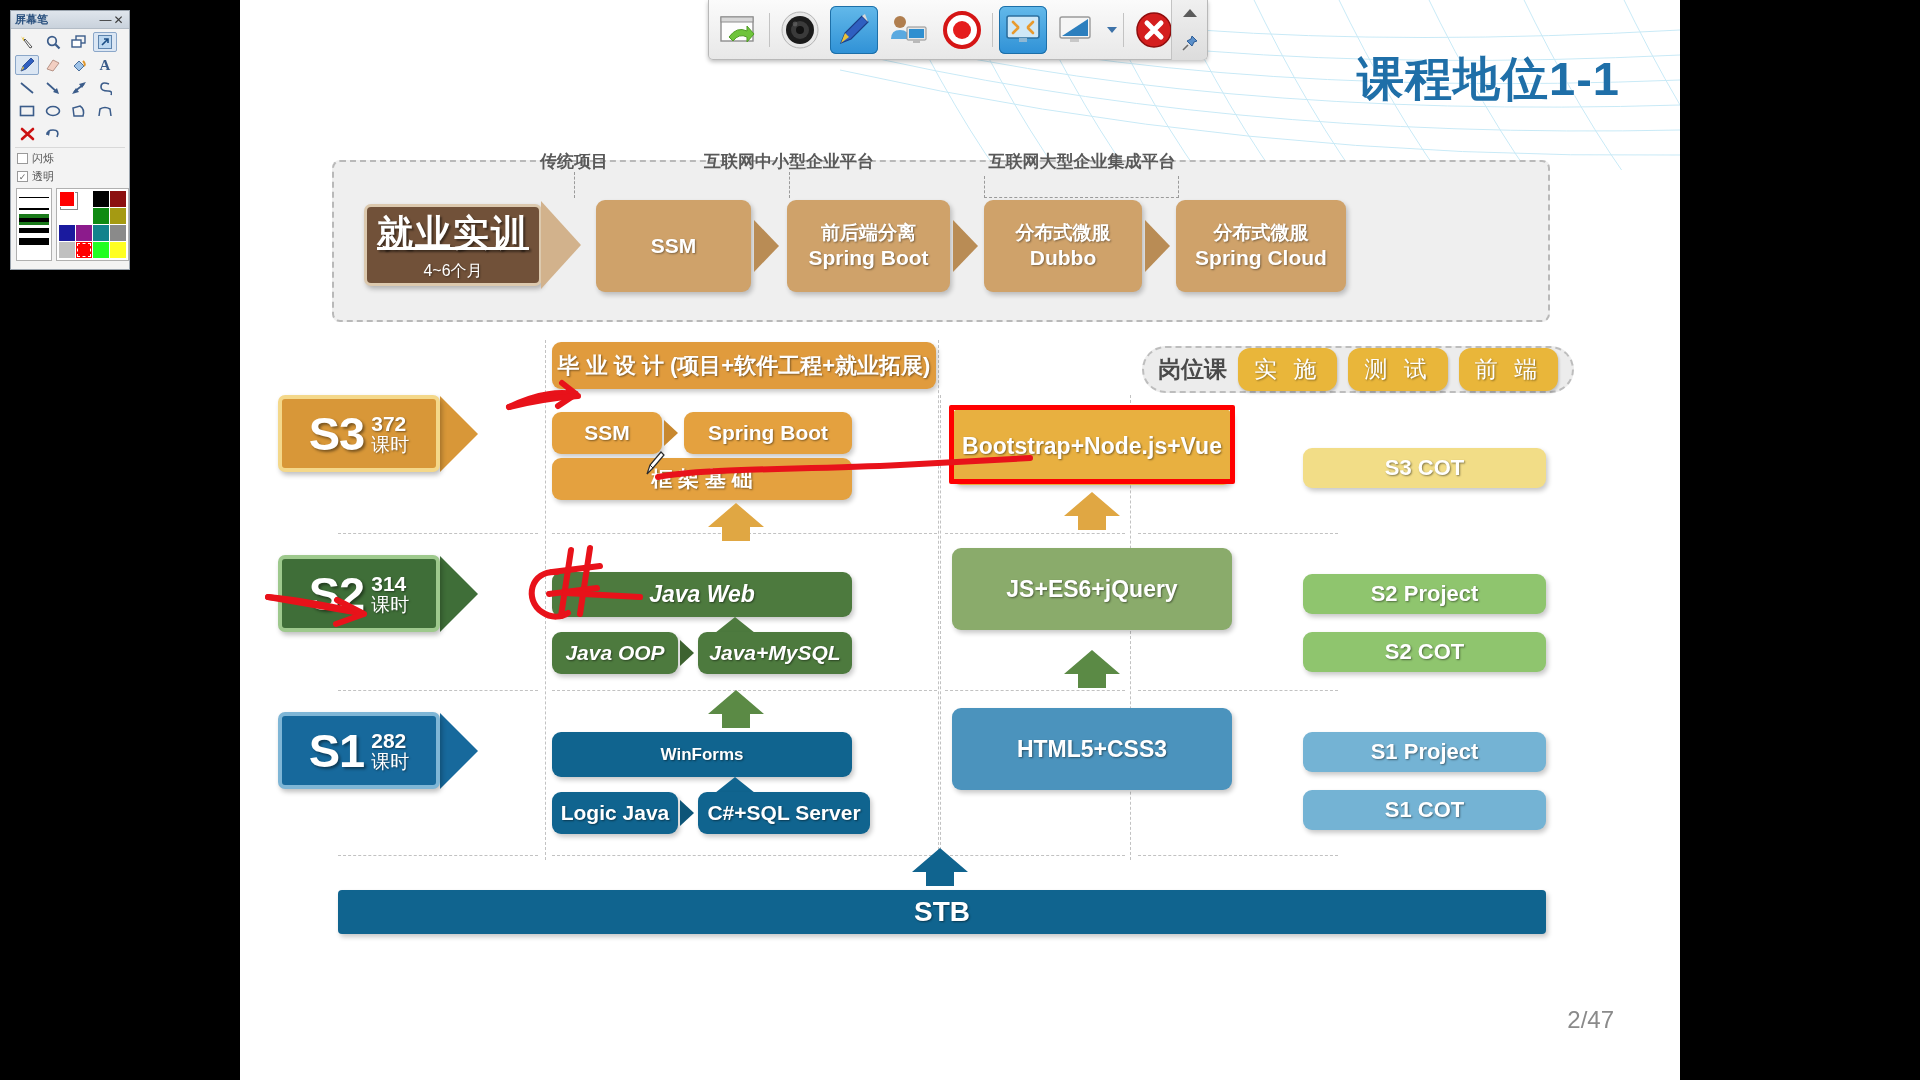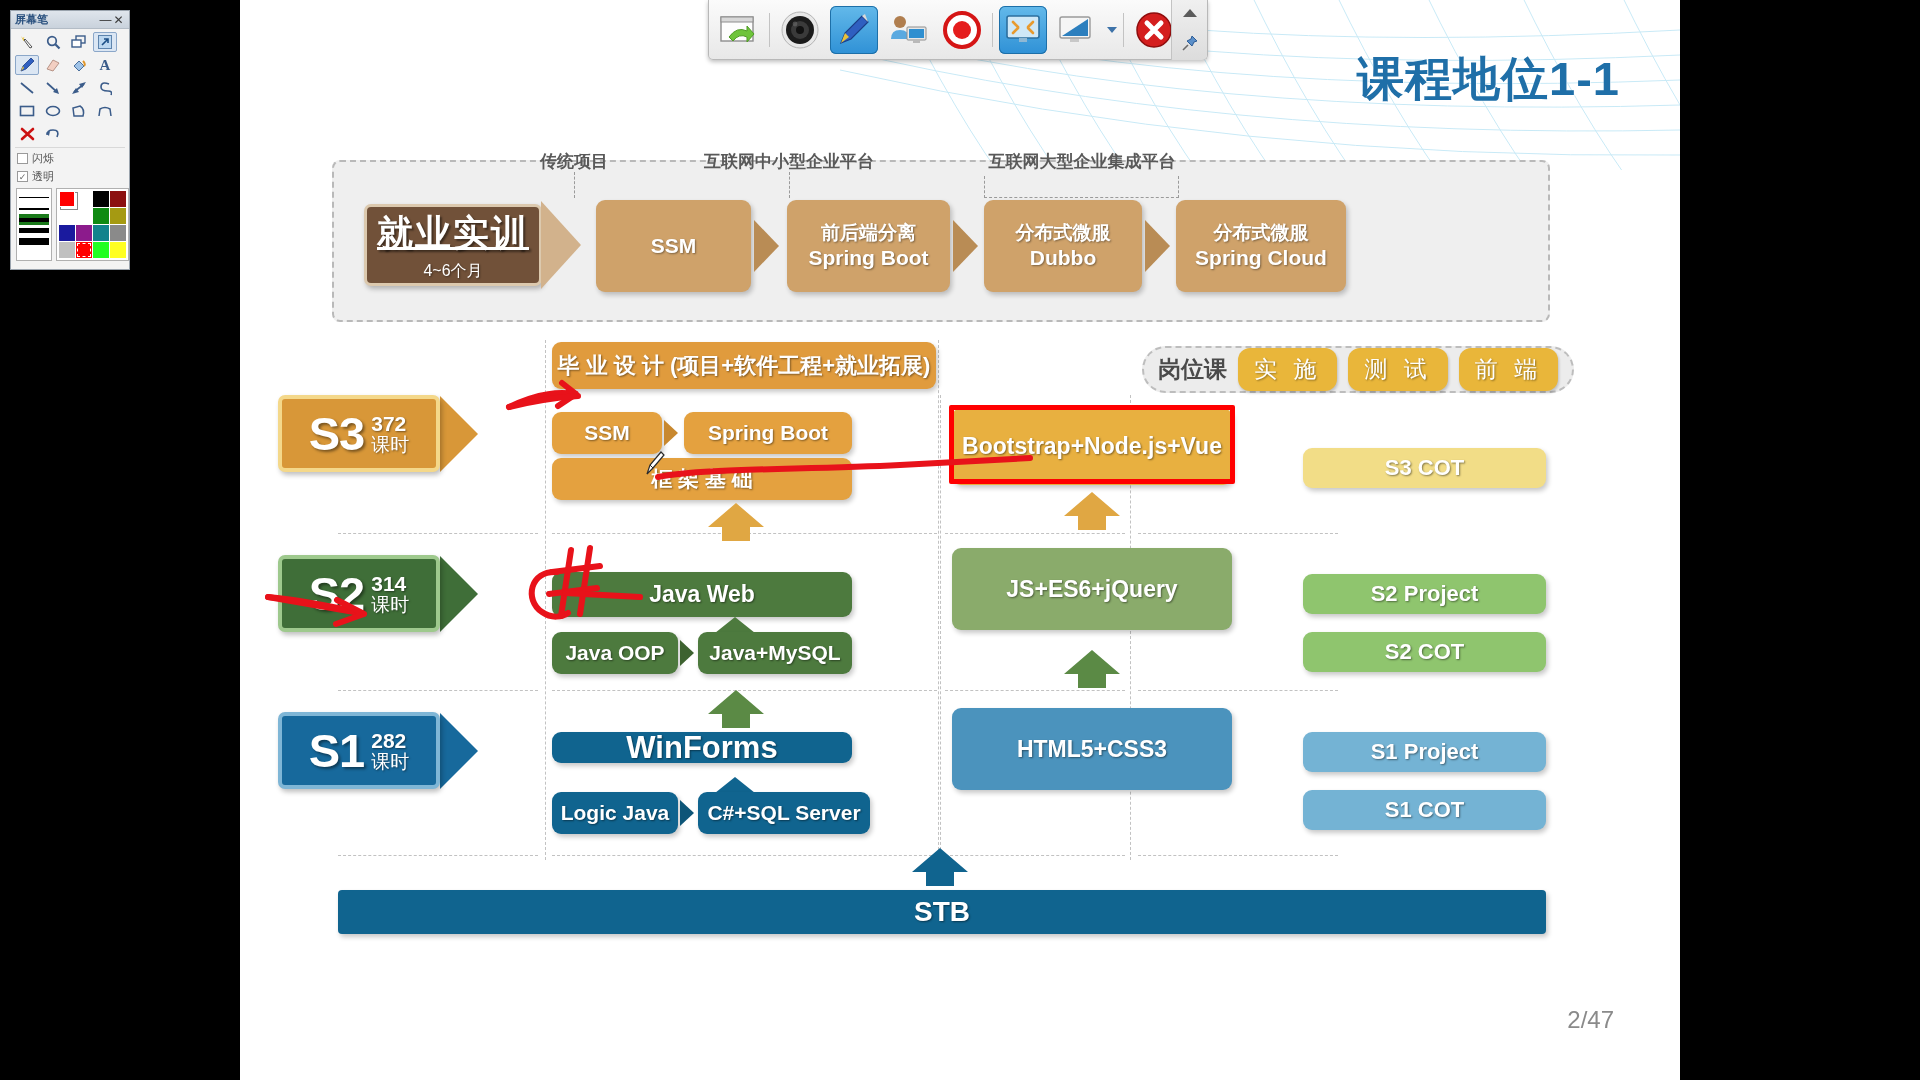--- a/index.html
+++ b/index.html
@@ -97,21 +97,21 @@
     position:absolute; border-radius: 9px;
     display:flex; align-items:center; justify-content:center;
     color:#fff; font-weight:bold; text-align:center;
     box-shadow: 2px 3px 5px rgba(0,0,0,.22);
     text-shadow: 1px 1px 2px rgba(0,0,0,.45);
     white-space: nowrap;
   }
   .orange { background:#e09b3d; }
   .orange2 { background:#e4a13f; }
   .gold   { background:#e8b040; }
-  .green  { background:#4d7a3e; }
+  .green  { background:#4d7a3e;font-style:italic; }
   .green2 { background:#8aab6b; }
   .blue   { background:#10648f; }
   .blue2  { background:#4b93bd; }
   .ltyellow { background:#f2dd87; color:#fff; }
   .ltgreen  { background:#8fc56e; color:#fff; }
   .ltblue   { background:#74b3d4; color:#fff; }
 
   
   .stage {
     position:absolute; display:flex; align-items:center;
@@ -373,21 +373,21 @@
     </svg>
     <div class="pill green" style="left:312px; top:632px; width:126px; height:42px; font-size:21px;">Java OOP</div>
     <div style="position:absolute; left:440px; top:640px; width:0;height:0;
          border-top:13px solid transparent;border-bottom:13px solid transparent;border-left:14px solid #3d6230;"></div>
     <div class="pill green" style="left:458px; top:632px; width:154px; height:42px; font-size:21px;">Java+MySQL</div>
 
     <svg class="uparrow" style="left:468px; top:690px;" width="56" height="38" viewBox="0 0 56 38">
       <polygon points="28,0 56,24 42,24 42,38 14,38 14,24 0,24" fill="#5b8a45"></polygon>
     </svg>
 
-    <div class="pill blue" style="left:312px; top:732px; width:300px; height:31px; font-size:31px;">WinForms</div>
+    <div class="pill blue" style="left:312px; top:732px; width:300px; height:45px; font-size:17px;">WinForms</div>
     <svg class="uparrow" style="left:475px; top:777px;" width="40" height="16" viewBox="0 0 40 16">
       <polygon points="20,0 40,16 0,16" fill="#10648f"></polygon>
     </svg>
     <div class="pill blue" style="left:312px; top:792px; width:126px; height:42px; font-size:21px;">Logic Java</div>
     <div style="position:absolute; left:440px; top:800px; width:0;height:0;
          border-top:13px solid transparent;border-bottom:13px solid transparent;border-left:14px solid #0d5578;"></div>
     <div class="pill blue" style="left:458px; top:792px; width:172px; height:42px; font-size:21px;">C#+SQL Server</div>
 
     <svg class="uparrow" style="left:672px; top:848px;" width="56" height="38" viewBox="0 0 56 38">
       <polygon points="28,0 56,24 42,24 42,38 14,38 14,24 0,24" fill="#10648f"></polygon>

